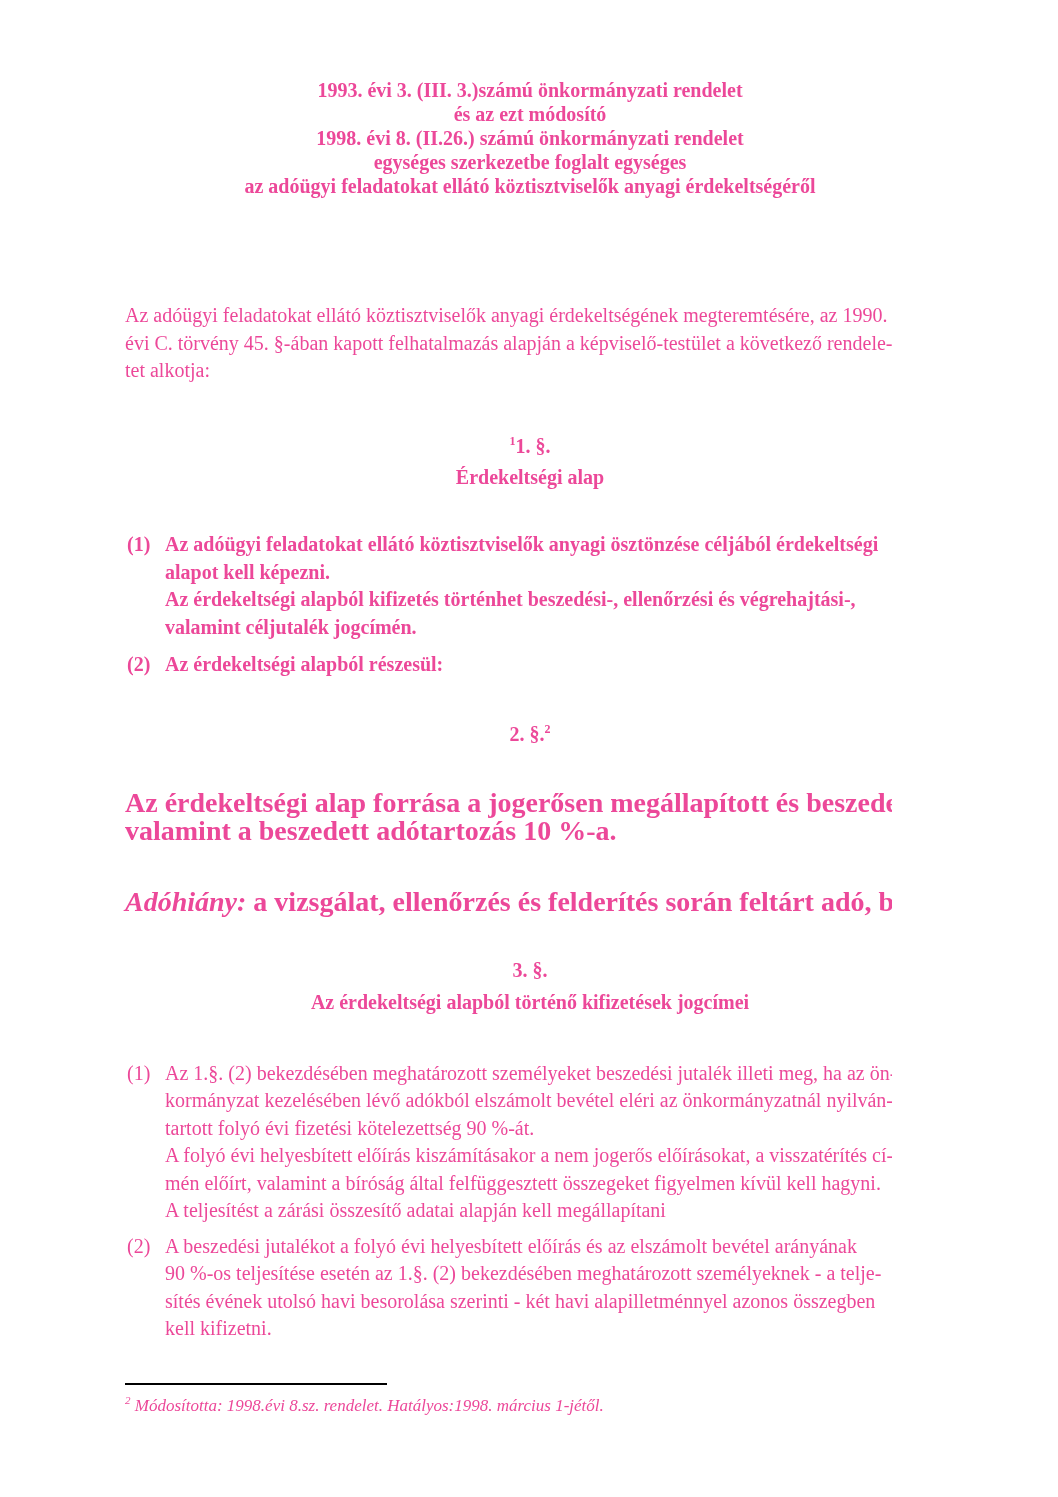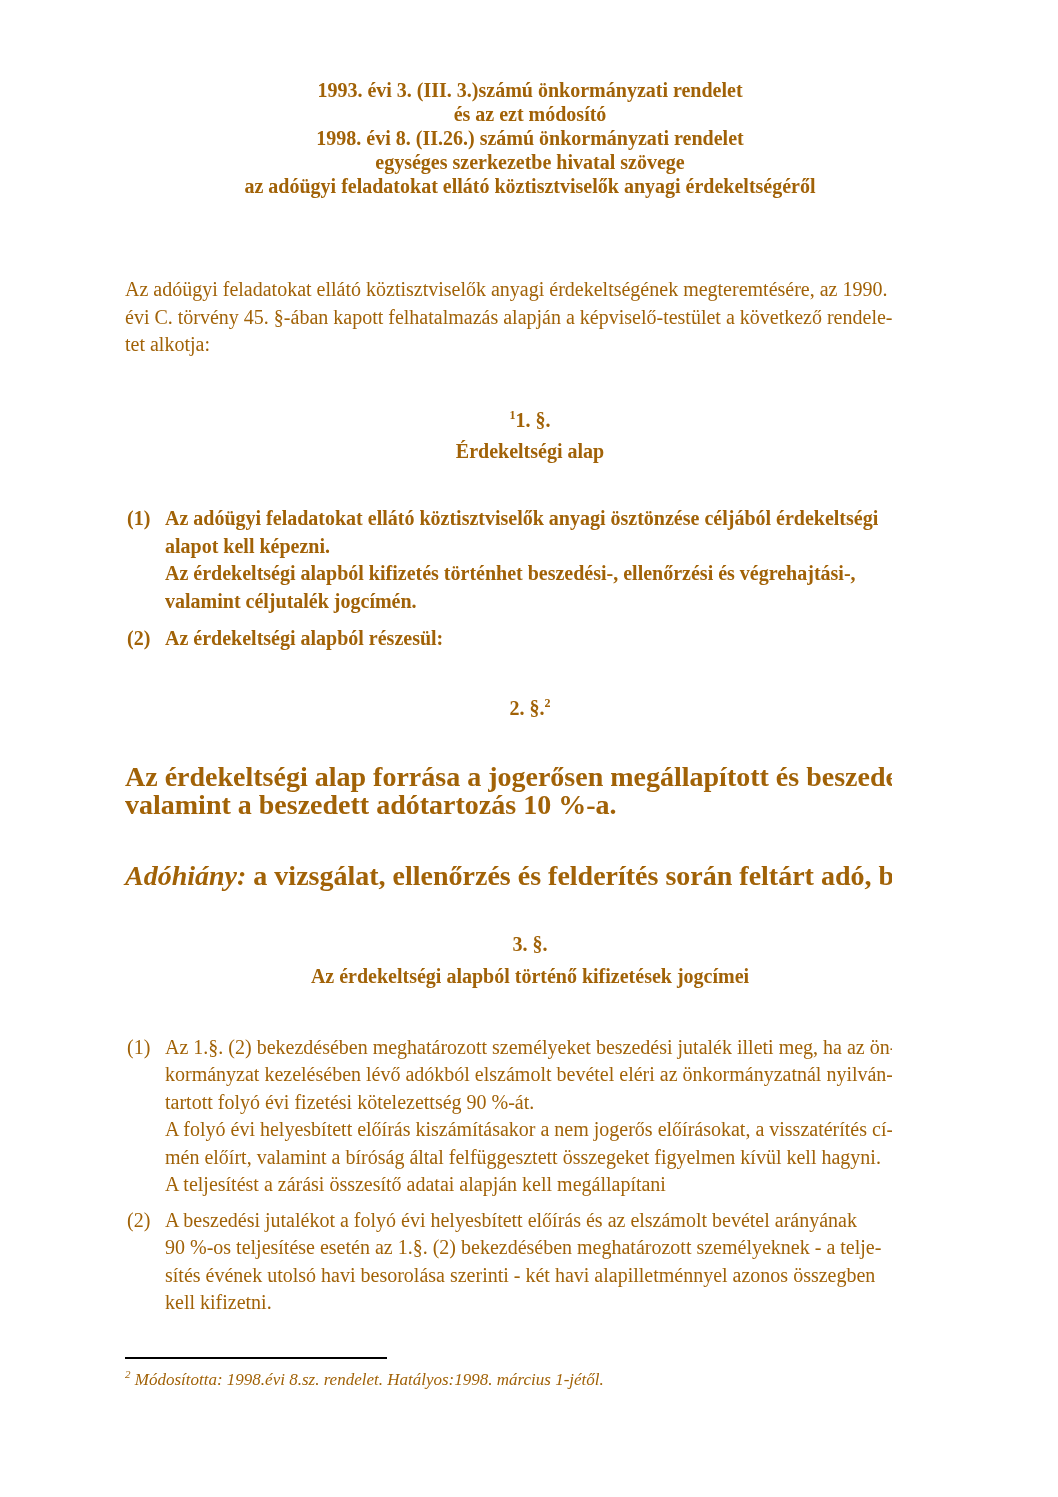--- a/index.html
+++ b/index.html
@@ -1,37 +1,37 @@
 <!DOCTYPE html>
 <html><head>
 <meta charset="utf-8">
 <style>
   html, body { margin: 0; padding: 0; background: #ffffff; }
   .page {
     position: relative;
     width: 892px;
     height: 1497px;
     background: #ffffff;
-    color: #a16207;
+    color: #ec4899;
     font-family: "Liberation Serif", "DejaVu Serif", serif;
     box-sizing: border-box;
     padding: 78px 123px 0 125px;
     overflow: hidden;
   }
   .content { width: 810px; }
 
   .doc-title {
     text-align: center;
     font-weight: bold;
     font-size: 20px;
     line-height: 24px;
   }
 
   .intro {
-    margin: 78px 0 0 0;
+    margin: 104px 0 0 0;
     font-size: 20px;
     line-height: 27.5px;
     white-space: pre;
   }
 
   .sec-head {
     margin: 44px 0 0 0;
     text-align: center;
     font-weight: bold;
     font-size: 20px;
@@ -91,21 +91,21 @@
 </head>
 <body>
 
 <div class="page">
   <div class="content">
 
     <header class="doc-title">
       <div>1993. évi 3. (III. 3.)számú önkormányzati rendelet</div>
       <div>és az ezt módosító</div>
       <div>1998. évi 8. (II.26.) számú önkormányzati rendelet</div>
-      <div>egységes szerkezetbe hivatal szövege</div>
+      <div>egységes szerkezetbe foglalt egységes</div>
       <div>az adóügyi feladatokat ellátó köztisztviselők anyagi érdekeltségéről</div>
     </header>
 
     <p class="intro">Az adóügyi feladatokat ellátó köztisztviselők anyagi érdekeltségének megteremtésére, az 1990.
 évi C. törvény 45. §-ában kapott felhatalmazás alapján a képviselő-testület a következő rendele-
 tet alkotja:</p>
 
     <h2 class="sec-head"><sup>1</sup><span>1. §.</span></h2>
     <h3 class="sec-sub">Érdekeltségi alap</h3>
 

